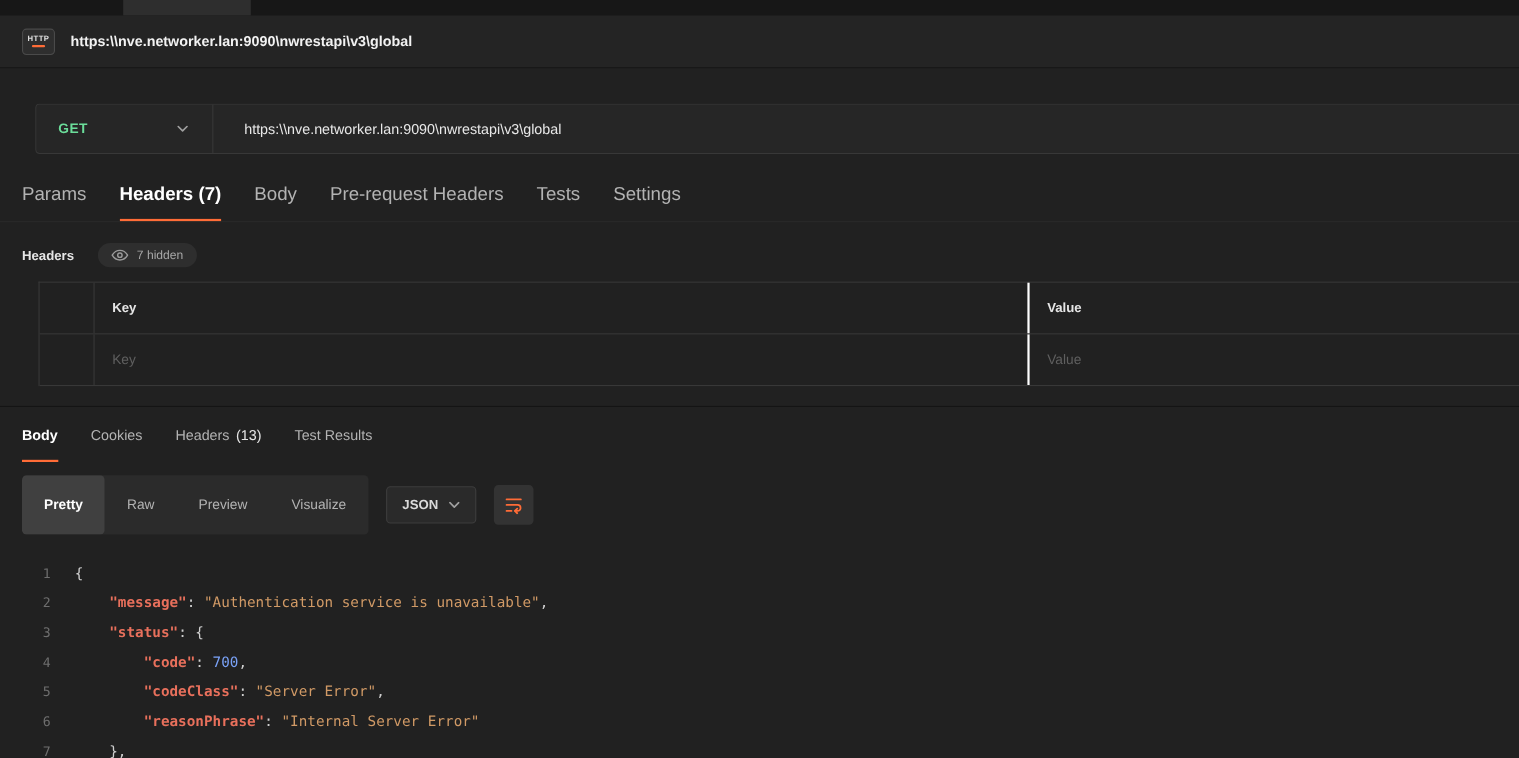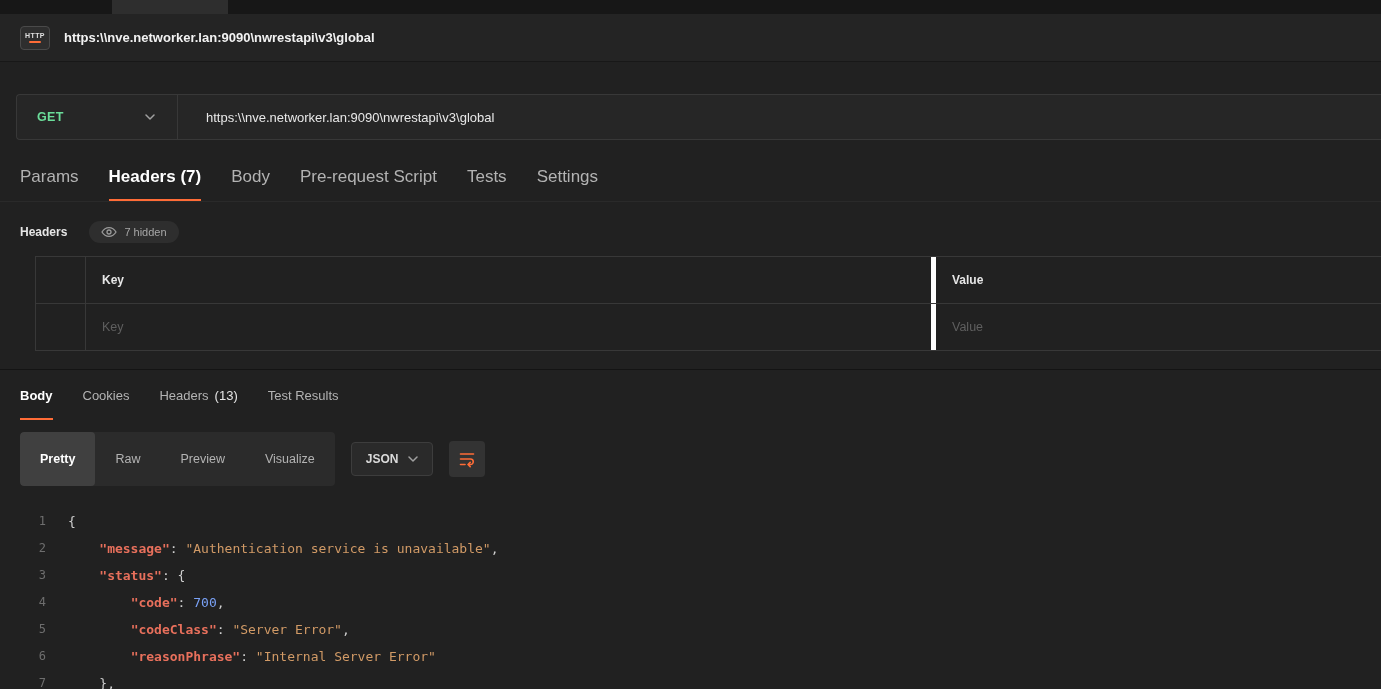--- a/index.html
+++ b/index.html
@@ -15,21 +15,21 @@
   
   .title-row { height:48px; background:#242424; border-bottom:1px solid #181818;
     display:flex; align-items:center; padding:0 20px; gap:14px; }
   .http-icon { width:30px; height:24px; border:1px solid #4a4a4a; border-radius:4px; background:#2e2e2e;
     display:flex; flex-direction:column; align-items:center; justify-content:center; gap:2px; flex:none; }
   .http-icon span { font-size:7px; font-weight:700; letter-spacing:.4px; color:#e0e0e0; line-height:1; }
   .http-icon i { display:block; width:12px; height:2px; background:#ff6c37; border-radius:1px; }
   .title-url { font-size:13px; font-weight:700; color:#f2f2f2; white-space:nowrap; }
 
   
-  .request-bar-row { padding:32px 0 0 16px;text-align:right; }
+  .request-bar-row { padding:32px 0 0 32px;text-align:right; }
   .request-input { height:46px; background:#262626; border:1px solid #383838; border-right:none;
     border-radius:4px 0 0 4px; display:flex; align-items:center; }
   .method { width:160px; flex:none; display:flex; align-items:center; justify-content:space-between;
     padding:0 22px 0 20px; cursor:pointer; height:100%; }
   .method-label { font-size:12.5px; font-weight:700; letter-spacing:.4px; color:#6bdd9a; }
   .divider-v { width:1px; height:100%; background:#383838; flex:none; }
   .url-text { font-size:13px; color:#e8e8e8; padding-left:28px; white-space:nowrap; }
 
   
   .req-tabs { display:flex; align-items:stretch; padding-left:20px; margin-top:12px; height:50px;
@@ -43,21 +43,21 @@
   .headers-meta { display:flex; align-items:center; gap:22px; padding-left:20px; margin-top:16px; height:28px; }
   .headers-title { font-size:12px; font-weight:700; color:#e6e6e6; }
   .hidden-pill { display:flex; align-items:center; gap:7px; background:#2e2e2e; border-radius:20px;
     padding:5px 12px; font-size:11px; color:#a8a8a8; cursor:pointer; }
 
   
   .headers-table { margin:10px 0 0 35px; border-top:1px solid #383838; border-left:1px solid #383838; }
   .t-row { display:flex; height:47px; border-bottom:1px solid #383838; }
   .t-cell { display:flex; align-items:center; padding-left:16px; }
   .c0 { width:50px; flex:none; border-right:1px solid #383838; padding-left:0; }
-  .c1 { width:850px; flex:none; border-right:5px solid #ffffff; }
+  .c1 { width:850px; flex:none; border-right:2px solid #ffffff; }
   .c2 { flex:1; }
   .t-head .t-cell { font-size:12px; font-weight:600; color:#e6e6e6; }
   .placeholder { font-size:12.5px; color:#5f5f5f; cursor:text; }
 
   
   .response-section { margin-top:18px; border-top:1px solid #141414; }
   .resp-tabs-row { height:50px; display:flex; align-items:stretch; padding:0 14px 0 20px; position:relative; }
   .resp-tabs { display:flex; align-items:stretch; }
   .resp-tabs .tab { font-size:13px; }
   .count-green { color:#e5e5e5; }
@@ -123,21 +123,21 @@
     <div class="tab">
       <span>Params</span>
     </div>
     <div class="tab active">
       <span>Headers (7)</span>
     </div>
     <div class="tab">
       <span>Body</span>
     </div>
     <div class="tab">
-      <span>Pre-request Script</span>
+      <span>Pre-request Headers</span>
     </div>
     <div class="tab">
       <span>Tests</span>
     </div>
     <div class="tab">
       <span>Settings</span>
     </div>
   </div>
 
   <div class="headers-meta">

